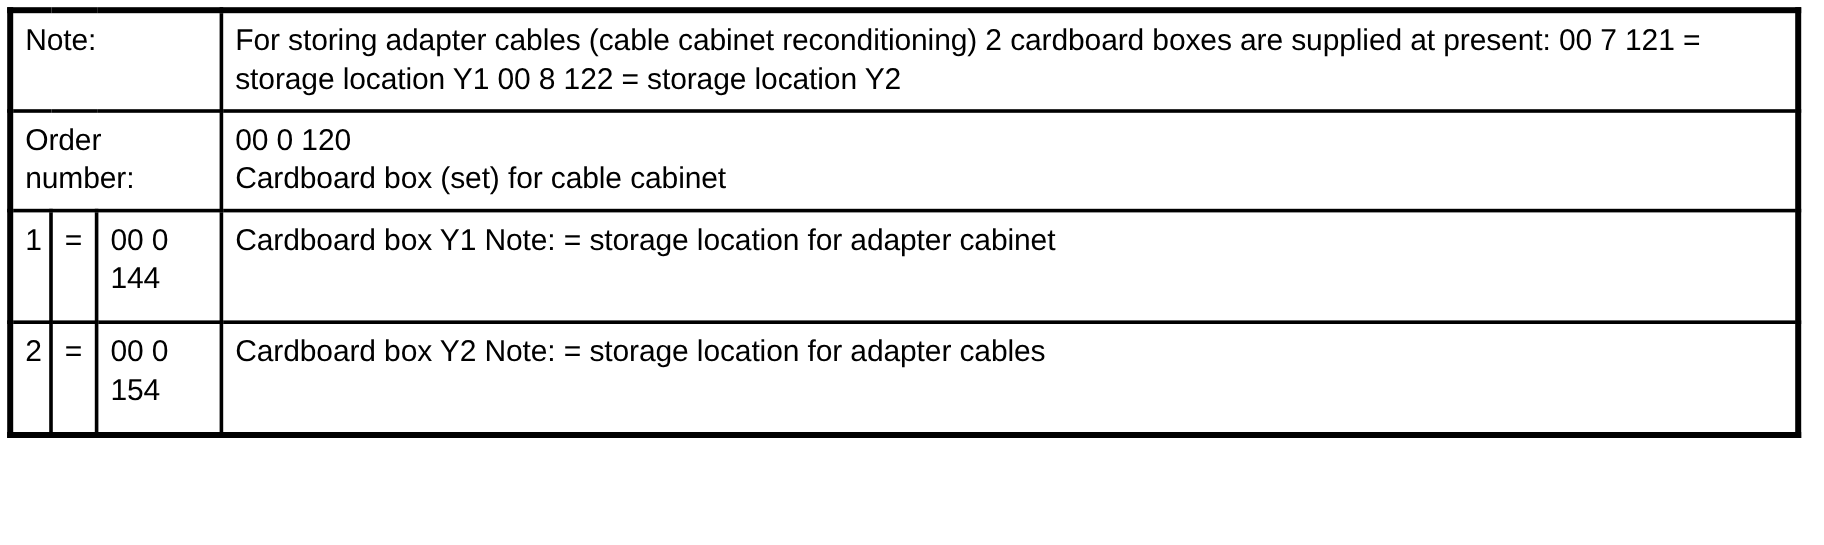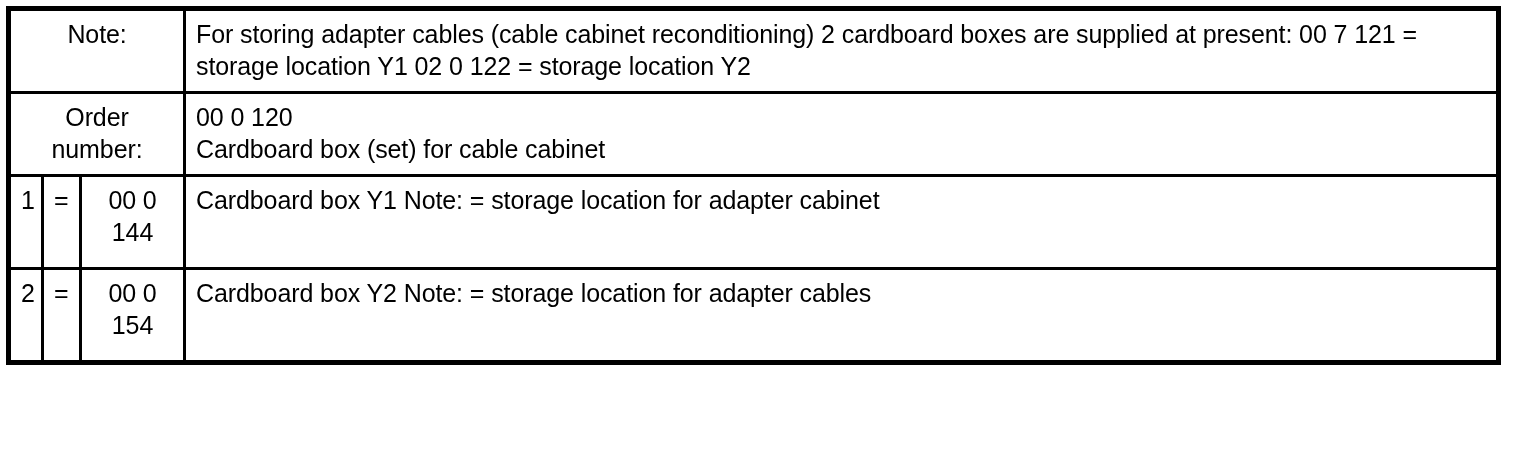--- a/index.html
+++ b/index.html
@@ -51,21 +51,21 @@
   .col-label   { width: 172px; }
   .col-idx     { width: 34px;  text-align: left; }
   .col-eq      { width: 38px;  text-align: left; }
   .col-part    { width: 104px; }
   .col-desc    { width: auto;  }
 
   
   .row-span td { }
 
   
-  .line { display: block; white-space: nowrap; text-align: center; }
+  .line { display: block; white-space: nowrap; }
   .wrapline { display: block; }
 
   .cell-tight { padding-left: 10px; padding-right: 10px; }
 
   
   .row-item td { height: 74px; }
 </style>
 </head>
 <body>
 
@@ -79,21 +79,21 @@
       <col class="col-desc">
     </colgroup>
     <tbody>
 
       <tr>
         <td colspan="3" class="col-label">
           <span class="line">Note:</span>
         </td>
         <td class="col-desc">
           <span class="wrapline">For storing adapter cables (cable cabinet reconditioning) 2 cardboard boxes are supplied at present: 00 7 121 =</span>
-          <span class="wrapline">storage location Y1 02 0 122 = storage location Y2</span>
+          <span class="wrapline">storage location Y1 00 8 122 = storage location Y2</span>
         </td>
       </tr>
 
 
       <tr>
         <td colspan="3" class="col-label">
           <span class="line">Order</span>
           <span class="line">number:</span>
         </td>
         <td class="col-desc">

